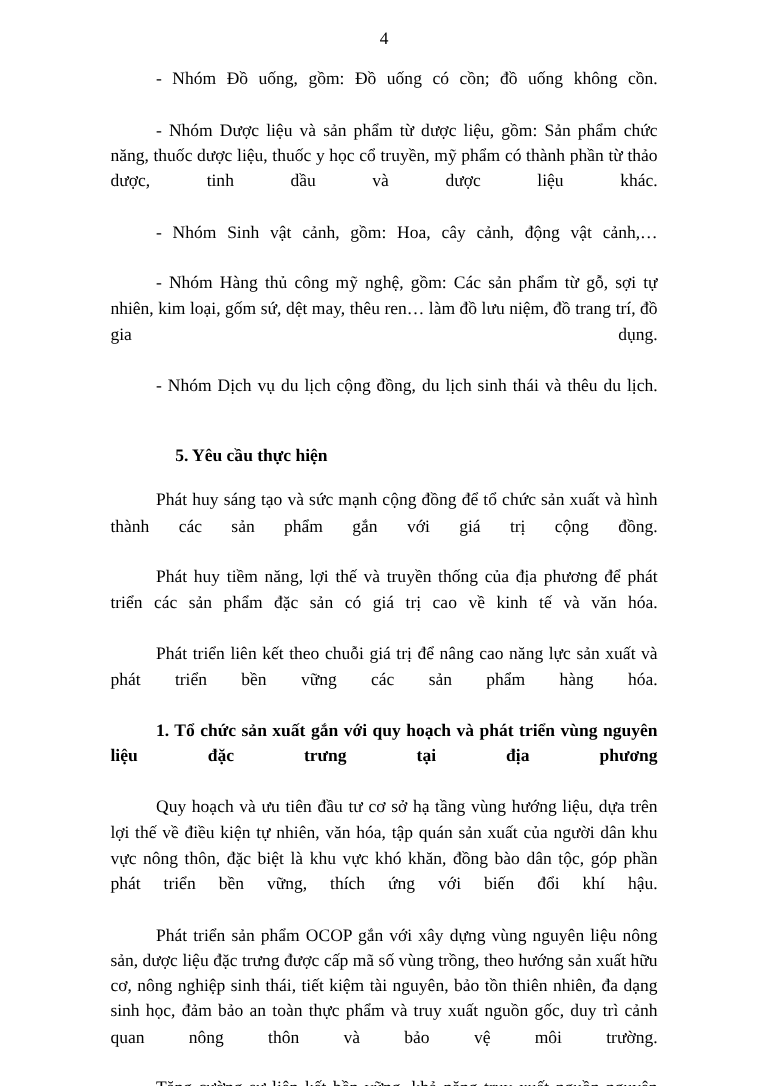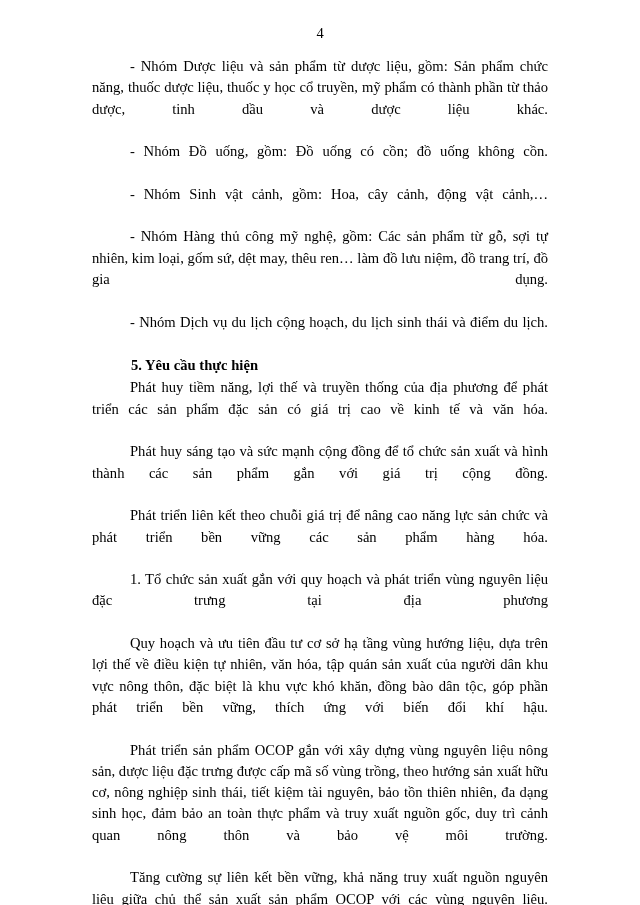--- a/index.html
+++ b/index.html
@@ -40,26 +40,26 @@
     line-height: 21.3px;
     text-align: justify;
     text-indent: 38px;
     text-justify: inter-word;
     hyphens: none;
   }
   p.heading {
     margin: 0;
     font-size: 14.6px;
     line-height: 21.3px;
-    font-weight: normal;
+    font-weight: bold;
     text-align: justify;
     text-indent: 38px;
   }
   p.heading-center-left {
-    margin: 1px;
+    margin: 16px;
     font-size: 14.6px;
     line-height: 21.3px;
     font-weight: bold;
     text-align: left;
     text-indent: 38px;
   }
   
   p.body-text::after,
   p.heading::after {
     content: "";
@@ -69,31 +69,31 @@
 </style>
 </head>
 <body>
 
 <div class="page">
 
   <div class="page-number">4</div>
 
   <div class="content">
 
+    <p class="body-text">- Nhóm Đồ uống, gồm: Đồ uống có cồn; đồ uống không cồn.</p>
     <p class="body-text">- Nhóm Dược liệu và sản phẩm từ dược liệu, gồm: Sản phẩm chức năng, thuốc dược liệu, thuốc y học cổ truyền, mỹ phẩm có thành phần từ thảo dược, tinh dầu và dược liệu khác.</p>
-    <p class="body-text">- Nhóm Đồ uống, gồm: Đồ uống có cồn; đồ uống không cồn.</p>
     <p class="body-text">- Nhóm Sinh vật cảnh, gồm: Hoa, cây cảnh, động vật cảnh,…</p>
     <p class="body-text">- Nhóm Hàng thủ công mỹ nghệ, gồm: Các sản phẩm từ gỗ, sợi tự nhiên, kim loại, gốm sứ, dệt may, thêu ren… làm đồ lưu niệm, đồ trang trí, đồ gia dụng.</p>
-    <p class="body-text">- Nhóm Dịch vụ du lịch cộng hoạch, du lịch sinh thái và điểm du lịch.</p>
+    <p class="body-text">- Nhóm Dịch vụ du lịch cộng đồng, du lịch sinh thái và thêu du lịch.</p>
 
     <p class="heading-center-left">5. Yêu cầu thực hiện</p>
 
+    <p class="body-text">Phát huy sáng tạo và sức mạnh cộng đồng để tổ chức sản xuất và hình thành các sản phẩm gắn với giá trị cộng đồng.</p>
     <p class="body-text">Phát huy tiềm năng, lợi thế và truyền thống của địa phương để phát triển các sản phẩm đặc sản có giá trị cao về kinh tế và văn hóa.</p>
-    <p class="body-text">Phát huy sáng tạo và sức mạnh cộng đồng để tổ chức sản xuất và hình thành các sản phẩm gắn với giá trị cộng đồng.</p>
-    <p class="body-text">Phát triển liên kết theo chuỗi giá trị để nâng cao năng lực sản chức và phát triển bền vững các sản phẩm hàng hóa.</p>
+    <p class="body-text">Phát triển liên kết theo chuỗi giá trị để nâng cao năng lực sản xuất và phát triển bền vững các sản phẩm hàng hóa.</p>
 
 
     <p class="heading">1. Tổ chức sản xuất gắn với quy hoạch và phát triển vùng nguyên liệu đặc trưng tại địa phương</p>
 
     <p class="body-text">Quy hoạch và ưu tiên đầu tư cơ sở hạ tầng vùng hướng liệu, dựa trên lợi thế về điều kiện tự nhiên, văn hóa, tập quán sản xuất của người dân khu vực nông thôn, đặc biệt là khu vực khó khăn, đồng bào dân tộc, góp phần phát triển bền vững, thích ứng với biến đổi khí hậu.</p>
     <p class="body-text">Phát triển sản phẩm OCOP gắn với xây dựng vùng nguyên liệu nông sản, dược liệu đặc trưng được cấp mã số vùng trồng, theo hướng sản xuất hữu cơ, nông nghiệp sinh thái, tiết kiệm tài nguyên, bảo tồn thiên nhiên, đa dạng sinh học, đảm bảo an toàn thực phẩm và truy xuất nguồn gốc, duy trì cảnh quan nông thôn và bảo vệ môi trường.</p>
     <p class="body-text">Tăng cường sự liên kết bền vững, khả năng truy xuất nguồn nguyên liệu giữa chủ thể sản xuất sản phẩm OCOP với các vùng nguyên liệu.</p>
 
   </div>
 </div>

